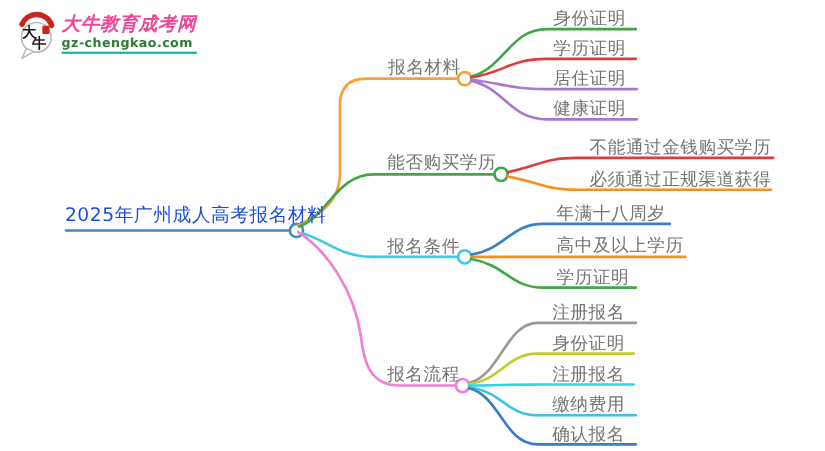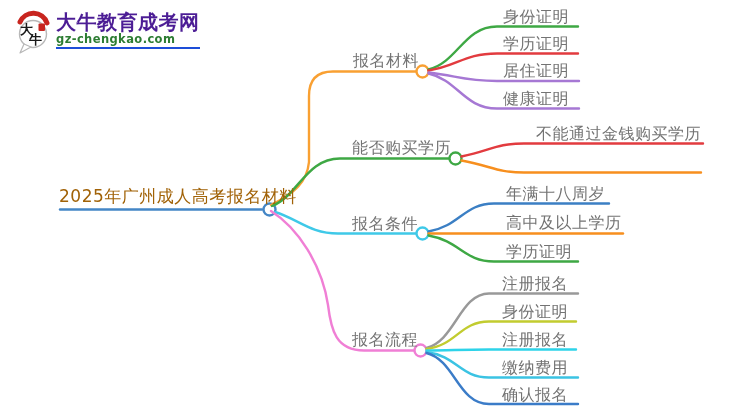--- a/index.html
+++ b/index.html
@@ -7,28 +7,28 @@
     position:relative;width:750px;height:410px;background:#ffffff;overflow:hidden;
     font-family:"DejaVu Sans","Liberation Sans",sans-serif;
   }
   .lines{position:absolute;left:0;top:0;width:750px;height:410px;}
   .edge{fill:none;stroke-width:2.4;stroke-linecap:round;}
   .node-circle{fill:#ffffff;stroke-width:2.4;}
   .lbl{
     position:absolute;color:#737373;font-size:16px;line-height:18px;
     white-space:nowrap;letter-spacing:0.5px;font-weight:400;
   }
-  .lbl-root{font-size:17px;letter-spacing:0.5px;color:#a16207;}
+  .lbl-root{font-size:17px;letter-spacing:0.5px;color:#1d4ed8;}
   
   .logo{position:absolute;left:16px;top:10px;display:flex;align-items:flex-start;gap:6px;}
   .logo-text{display:flex;flex-direction:column;margin-top:4px;}
-  .logo-title{color:#4c1d95;font-weight:bold;font-size:20px;letter-spacing:0.5px;line-height:17px;}
+  .logo-title{color:#ec4899;font-weight:bold;font-size:17px;letter-spacing:0.5px;line-height:17px;font-style:italic;}
   .logo-domain{
     color:#2d7d33;font-weight:bold;font-size:11.5px;letter-spacing:0.4px;line-height:14px;
-    border-bottom:2px solid #1d4ed8;padding-bottom:1px;margin-top:1px;
+    border-bottom:2px solid #14b8a6;padding-bottom:1px;margin-top:1px;
   }
 </style>
 </head>
 <body>
 
 <div class="stage">
 
   <svg class="lines" viewBox="0 0 750 410">
 
     <path class="edge" d="M60 209.5 H262" stroke-width="2.6" stroke="#4486c6"></path>
@@ -79,20 +79,21 @@
   <div class="lbl lbl-root" style="left:59px;top:187px">2025年广州成人高考报名材料</div>
 
   <div class="lbl" style="left:353px;top:52px">报名材料</div>
   <div class="lbl" style="left:503px;top:8px">身份证明</div>
   <div class="lbl" style="left:503px;top:35px">学历证明</div>
   <div class="lbl" style="left:503px;top:62px">居住证明</div>
   <div class="lbl" style="left:503px;top:90px">健康证明</div>
 
   <div class="lbl" style="left:352px;top:139px">能否购买学历</div>
   <div class="lbl" style="left:536px;top:125px">不能通过金钱购买学历</div>
+  <div class="lbl" style="left:536px;top:154px">必须通过正规渠道获得</div>
 
   <div class="lbl" style="left:352px;top:215px">报名条件</div>
   <div class="lbl" style="left:506px;top:185px">年满十八周岁</div>
   <div class="lbl" style="left:506px;top:214px">高中及以上学历</div>
   <div class="lbl" style="left:506px;top:243px">学历证明</div>
 
   <div class="lbl" style="left:352px;top:331px">报名流程</div>
   <div class="lbl" style="left:502px;top:275px">注册报名</div>
   <div class="lbl" style="left:502px;top:303px">身份证明</div>
   <div class="lbl" style="left:502px;top:331px">注册报名</div>

